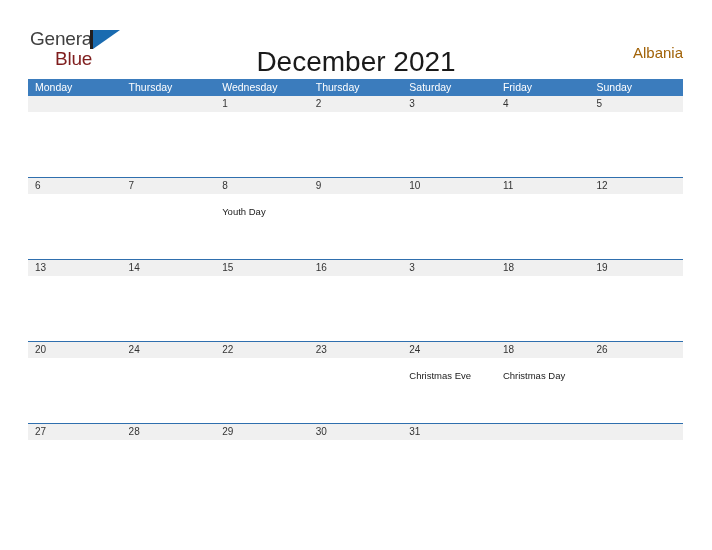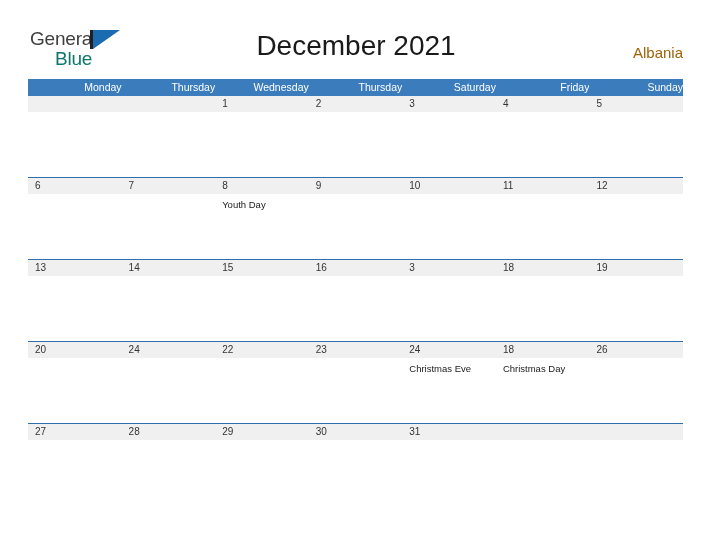--- a/index.html
+++ b/index.html
@@ -36,21 +36,21 @@
     color: #404040;
     letter-spacing: -0.2px;
     line-height: 22px;
     white-space: nowrap;
   }
   .logo-blue {
     position: absolute;
     left: 25px;
     top: 20px;
     font-size: 19px;
-    color: #0f766e;
+    color: #7f1d1d;
     letter-spacing: -0.2px;
     line-height: 22px;
     white-space: nowrap;
   }
   .logo-bar {
     position: absolute;
     left: 60px;
     top: 2px;
     width: 3px;
     height: 19px;
@@ -68,21 +68,21 @@
 
   .cal-title {
     position: absolute;
     left: 0;
     right: 0;
     top: 30px;
     text-align: center;
     font-size: 28px;
     color: #1a1a1a;
     font-weight: normal;
-    margin: 0;
+    margin: 16px;
     letter-spacing: 0px;
   }
 
   .cal-region {
     position: absolute;
     right: 29px;
     top: 44px;
     font-size: 15px;
     color: #a16207;
   }
@@ -102,21 +102,20 @@
   }
   .weekday-cell {
     flex: 1 1 0;
     color: #ffffff;
     font-size: 10.5px;
     line-height: 17px;
     padding-left: 7px;
     box-sizing: border-box;
     white-space: nowrap;
     overflow: hidden;
-    text-align: right;
   }
 
   .week-row {
     position: relative;
   }
   .week-row .date-band {
     display: flex;
     background: #f0f0f0;
     height: 16px;
   }
@@ -139,21 +138,21 @@
     font-size: 10px;
     color: #333333;
     line-height: 16px;
     white-space: nowrap;
     overflow: hidden;
   }
   .event-cell {
     flex: 1 1 0;
     box-sizing: border-box;
     padding-left: 7px;
-    padding-top: 5px;
+    padding-top: 12px;
     font-size: 9.5px;
     color: #1a1a1a;
     line-height: 12px;
     white-space: nowrap;
     overflow: hidden;
   }
 </style>
 </head>
 <body>
 

